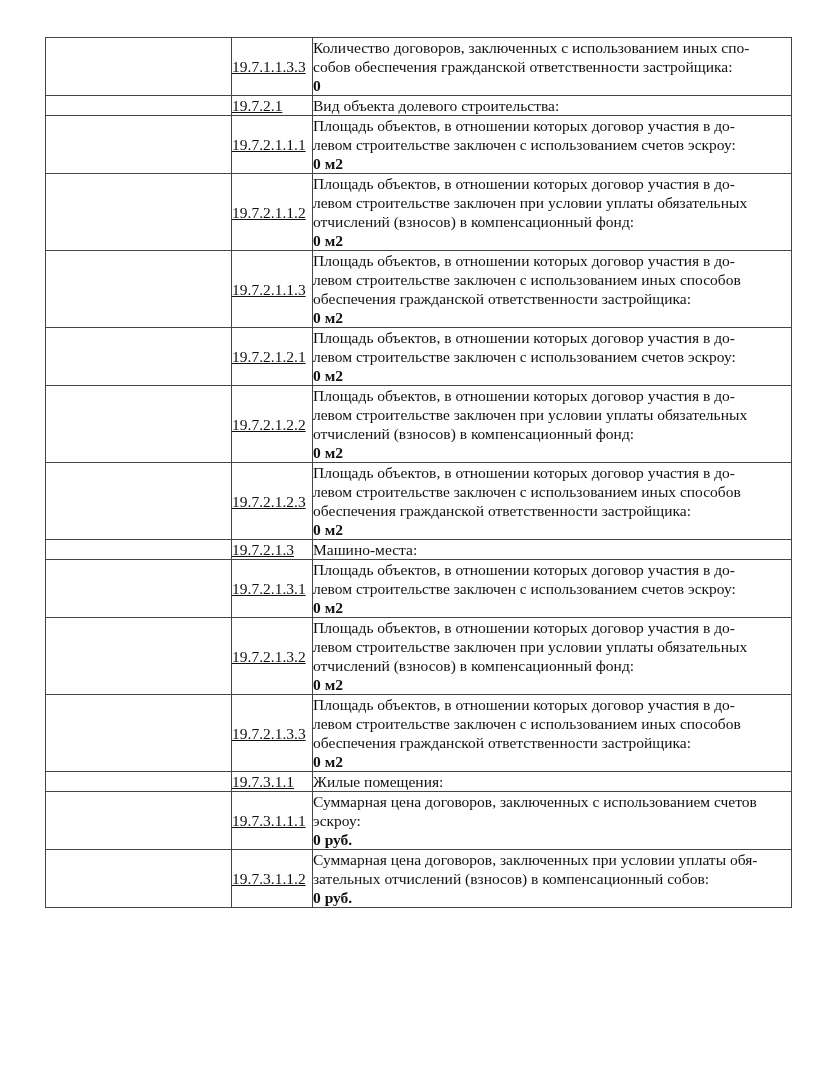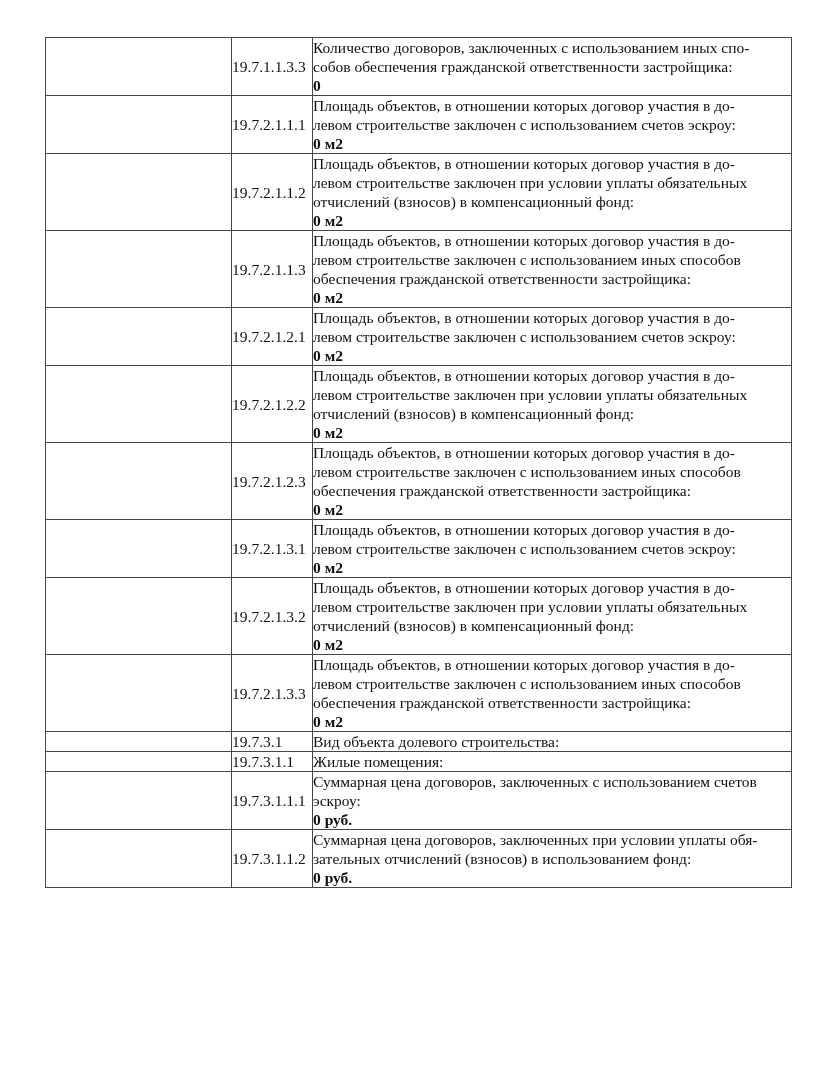--- a/index.html
+++ b/index.html
@@ -27,20 +27,21 @@
     vertical-align: middle;
     overflow: hidden;
     margin-top: 32px;
   }
   td.c1 { width: 185px; }
   td.c2 {
     width: 80px;
     padding: 0 1px 0 2px;
     font-size: 15px;
     white-space: nowrap;
+    text-decoration: underline;
   }
   td.c3 {
     width: 478px;
     padding: 0 2px 1px 3px;
     vertical-align: top;
   }
   .txt { white-space: pre-line; }
   .val {
     display: block;
     font-weight: bold;
@@ -53,20 +54,25 @@
 <table class="decl">
   <tbody id="table-body">
   <tr>
     <td class="c1"></td>
     <td class="c2">19.7.1.1.3.3</td>
     <td class="c3"><span class="txt">Количество договоров, заключенных с использованием иных спо-
 собов обеспечения гражданской ответственности застройщика:</span><span class="val">0</span></td>
   </tr>
 
 
+  <tr>
+    <td class="c1"></td>
+    <td class="c2">19.7.2.1</td>
+    <td class="c3"><span class="txt">Вид объекта долевого строительства:</span><span class="val"></span></td>
+  </tr>
 
 
   <tr>
     <td class="c1"></td>
     <td class="c2">19.7.2.1.1.1</td>
     <td class="c3"><span class="txt">Площадь объектов, в отношении которых договор участия в до-
 левом строительстве заключен с использованием счетов эскроу:</span><span class="val">0 м2</span></td>
   </tr>
 
   <tr>
@@ -102,20 +108,25 @@
   </tr>
 
   <tr>
     <td class="c1"></td>
     <td class="c2">19.7.2.1.2.3</td>
     <td class="c3"><span class="txt">Площадь объектов, в отношении которых договор участия в до-
 левом строительстве заключен с использованием иных способов
 обеспечения гражданской ответственности застройщика:</span><span class="val">0 м2</span></td>
   </tr>
 
+  <tr>
+    <td class="c1"></td>
+    <td class="c2">19.7.2.1.3</td>
+    <td class="c3"><span class="txt">Машино-места:</span><span class="val"></span></td>
+  </tr>
 
   <tr>
     <td class="c1"></td>
     <td class="c2">19.7.2.1.3.1</td>
     <td class="c3"><span class="txt">Площадь объектов, в отношении которых договор участия в до-
 левом строительстве заключен с использованием счетов эскроу:</span><span class="val">0 м2</span></td>
   </tr>
 
   <tr>
     <td class="c1"></td>
@@ -127,39 +138,34 @@
 
   <tr>
     <td class="c1"></td>
     <td class="c2">19.7.2.1.3.3</td>
     <td class="c3"><span class="txt">Площадь объектов, в отношении которых договор участия в до-
 левом строительстве заключен с использованием иных способов
 обеспечения гражданской ответственности застройщика:</span><span class="val">0 м2</span></td>
   </tr>
 
 
-  <tr>
-    <td class="c1"></td>
-    <td class="c2">19.7.3.1</td>
-    <td class="c3"><span class="txt">Вид объекта долевого строительства:</span><span class="val"></span></td>
-  </tr>
 
   <tr>
     <td class="c1"></td>
     <td class="c2">19.7.3.1.1</td>
     <td class="c3"><span class="txt">Жилые помещения:</span><span class="val"></span></td>
   </tr>
 
   <tr>
     <td class="c1"></td>
     <td class="c2">19.7.3.1.1.1</td>
     <td class="c3"><span class="txt">Суммарная цена договоров, заключенных с использованием счетов
 эскроу:</span><span class="val">0 руб.</span></td>
   </tr>
 
   <tr>
     <td class="c1"></td>
     <td class="c2">19.7.3.1.1.2</td>
     <td class="c3"><span class="txt">Суммарная цена договоров, заключенных при условии уплаты обя-
-зательных отчислений (взносов) в использованием фонд:</span><span class="val">0 руб.</span></td>
+зательных отчислений (взносов) в компенсационный собов:</span><span class="val">0 руб.</span></td>
   </tr>
 </tbody>
 </table>
 
 </body></html>

